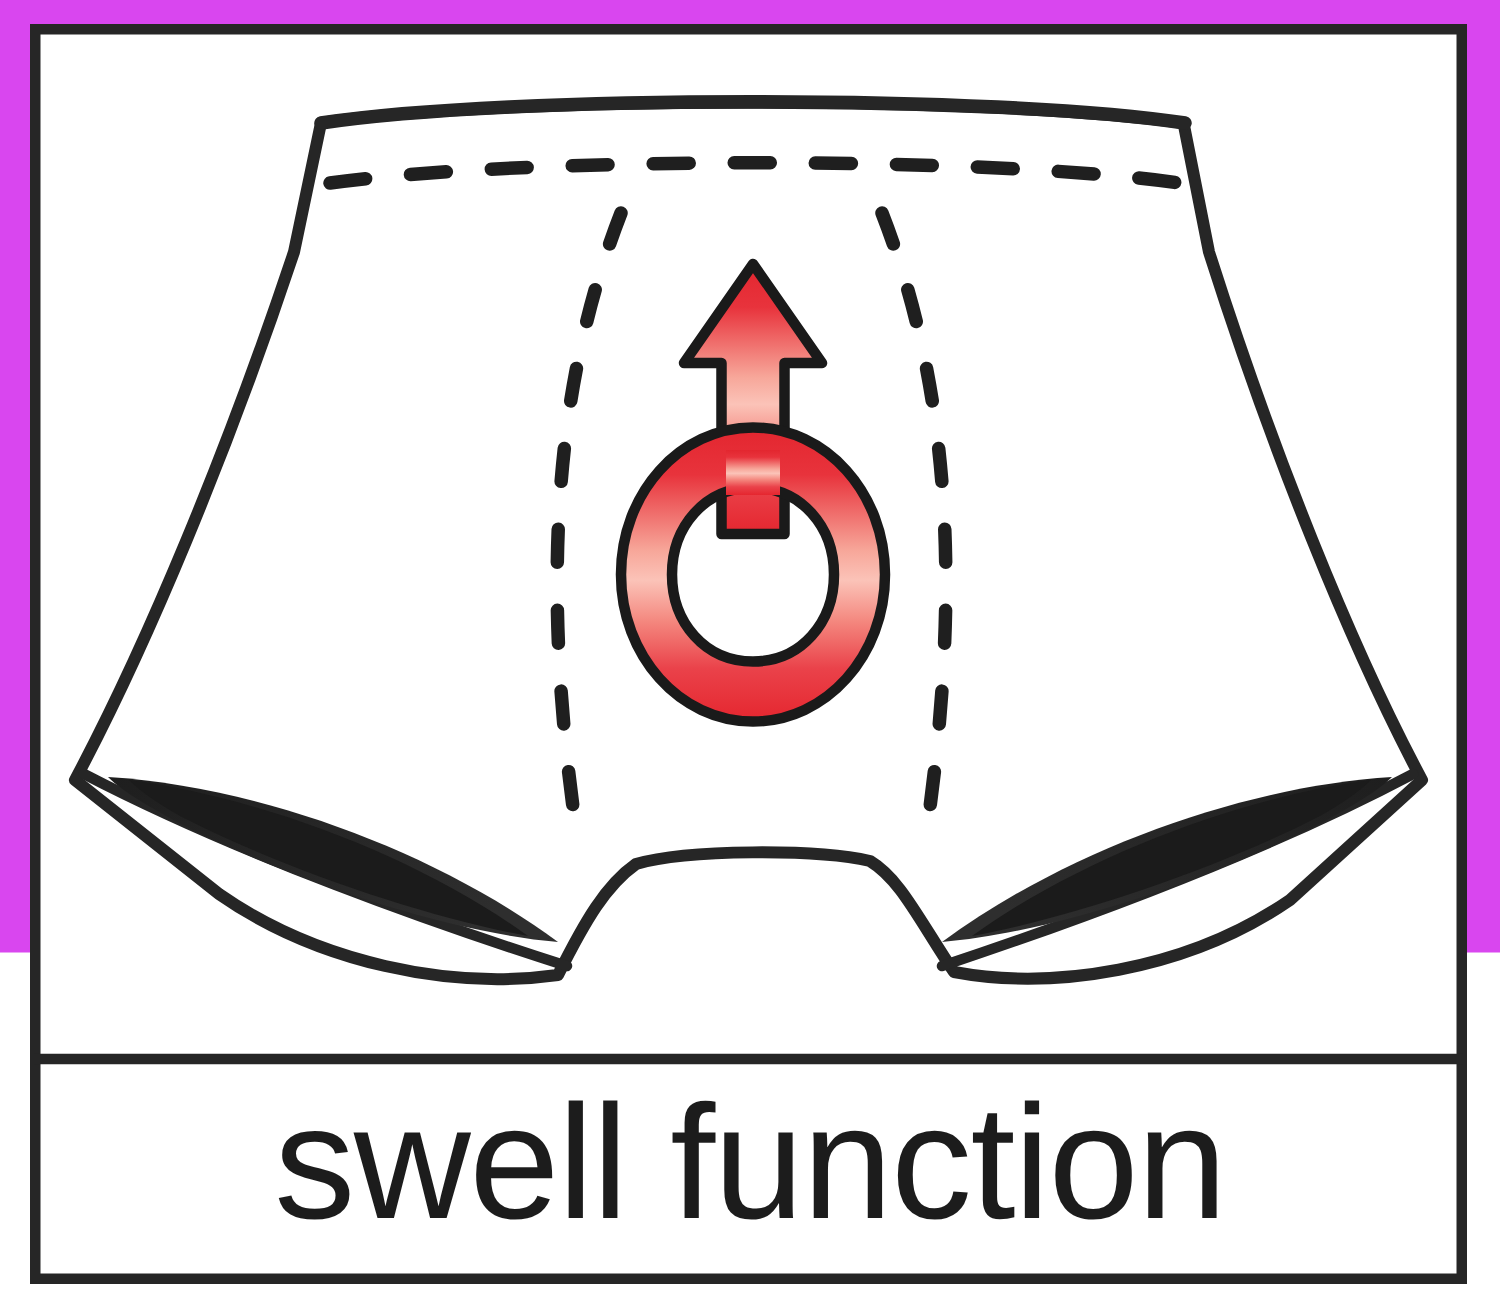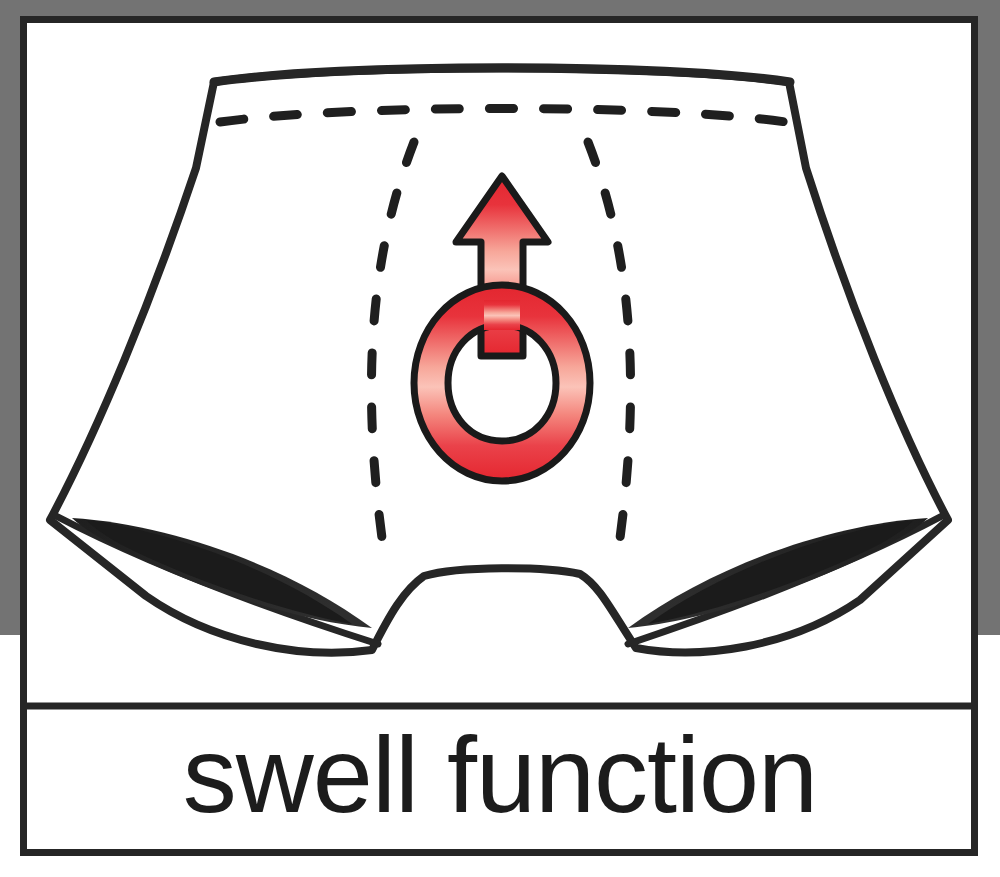--- a/index.html
+++ b/index.html
@@ -12,21 +12,21 @@
     width: 1000px;
     height: 877px;
     font-family: "Liberation Sans", sans-serif;
     overflow: hidden;
   }
 
   #card {
     position: relative;
     width: 1000px;
     height: 635px;
-    background: #737373;
+    background: #d946ef;
   }
 
   
   #card-svg {
     position: absolute;
     left: 0;
     top: 0;
     width: 1000px;
     height: 877px;
     display: block;

